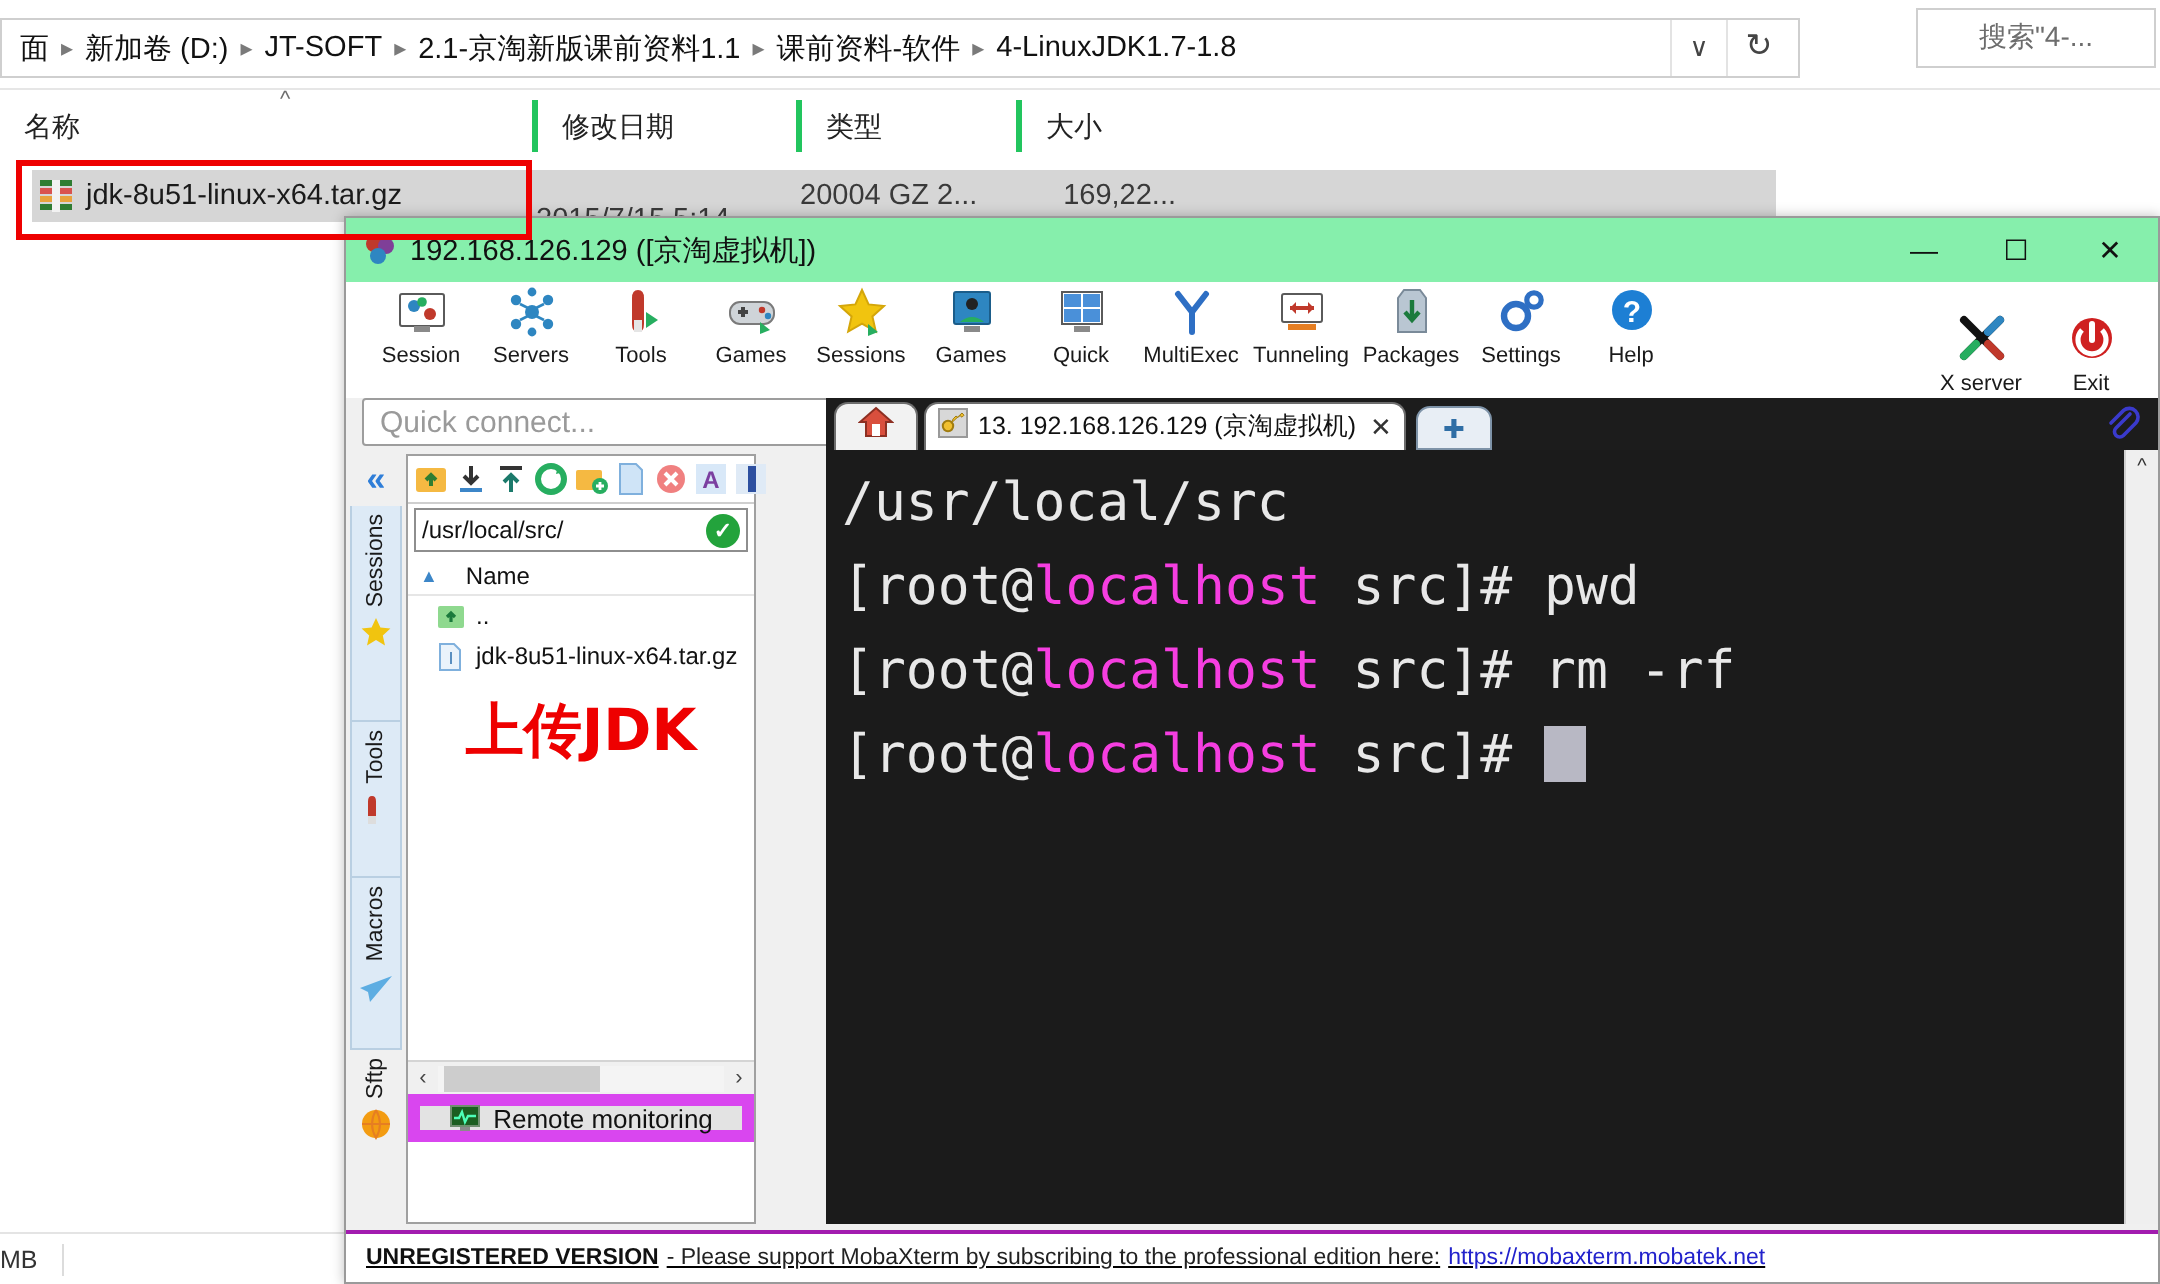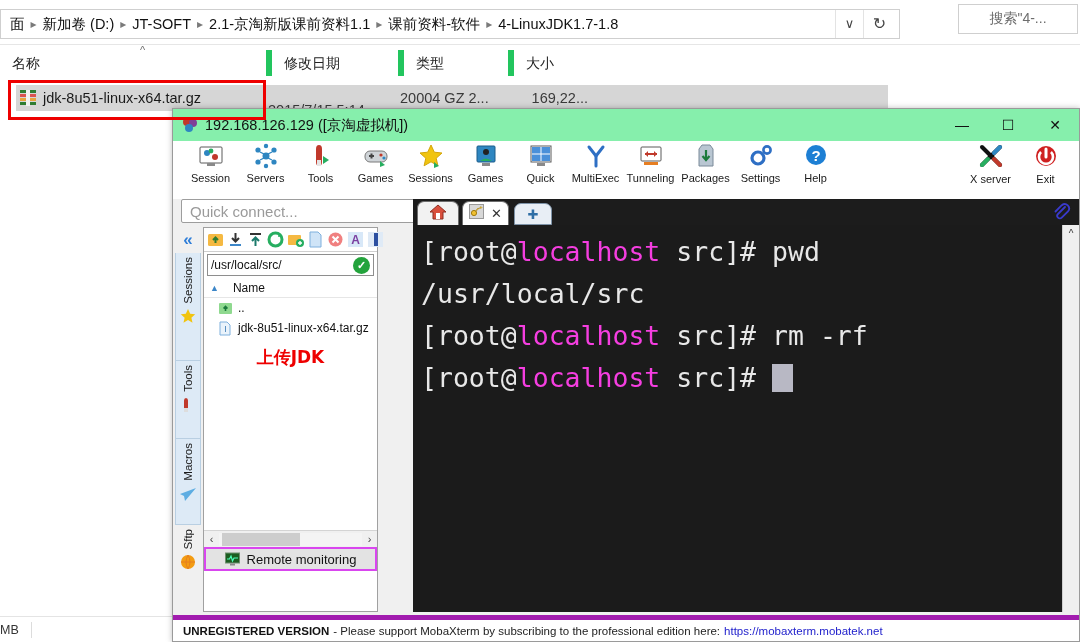--- a/index.html
+++ b/index.html
@@ -39,21 +39,21 @@
   }
 
   .exp-sep { position:absolute; left:0; top:44px; width:1080px; height:1px; background:#e6e6e6; }
 
   .exp-colhdr {
     position: absolute; left: 0; top: 46px; width: 1080px; height: 30px;
     background: #ffffff; display: flex; align-items: flex-end;
   }
   .col {
     font-size: 14px; color: #222; padding-bottom: 3px; padding-left: 12px;
-    border-left: 6px solid #22c55e; height: 26px; display:flex; align-items:flex-end;
+    border-left: 3px solid #22c55e; height: 26px; display:flex; align-items:flex-end;
   }
   .col:first-child { border-left: none; }
   .col-name { width: 266px; }
   .col-date { width: 132px; }
   .col-type { width: 110px; }
   .col-size { width: 96px; }
   .sort-caret {
     position:absolute; left:140px; top:44px; color:#6e6e6e; font-size:11px;
   }
 
@@ -106,21 +106,21 @@
              font-size:14px; color:#111; }
   .win-btn.close { width:48px; }
 
   .moba-toolbar {
     height:58px; background:#ffffff; display:flex; align-items:flex-start;
     padding-left:10px; position:relative;
   }
   .tb-item { width:55px; display:flex; flex-direction:column; align-items:center; padding-top:1px;}
   .tb-ico { width:28px; height:28px; position:relative; }
   .tb-lbl { font-size:11px; color:#1a1a1a; margin-top:2px; white-space:nowrap; }
-  .tb-right { position:absolute; right:6px; top:1px; display:flex;text-align:right; }
+  .tb-right { position:absolute; right:6px; top:14px; display:flex;text-align:right; }
 
   .moba-body { position:absolute; left:0; top:90px; right:0; bottom:27px; background:#f0f0f0; }
 
   
   .quick-connect {
     position:absolute; left:8px; top:0px; width:235px; height:24px;
     border:1px solid #9d9d9d; background:#fff; border-radius:2px;
     display:flex; align-items:center; padding-left:8px;
     color:#9a9a9a; font-size:15px;
   }
@@ -155,31 +155,31 @@
   .sftp-ok { position:absolute; right:3px; top:2px; width:17px; height:17px; border-radius:50%;
              background:#23a33c; color:#fff; font-size:11px; display:flex; align-items:center;
              justify-content:center; font-weight:bold;}
   .sftp-listhdr { height:20px; display:flex; align-items:center; padding-left:6px; border-bottom:1px solid #e6e6e6;}
   .sftp-sortcaret { color:#3c86c8; font-size:9px; margin-right:14px;}
   .sftp-colname { font-size:12px; color:#111;}
   .sftp-row { height:20px; display:flex; align-items:center; padding-left:14px; }
   .sftp-row .nm { font-size:12px; color:#111; margin-left:5px;}
   .fico { width:15px; height:15px; position:relative; flex:0 0 auto;}
   .annot-cn {
-    text-align:center; color:#ee0000; font-size:17px; font-weight:bold;
+    text-align:center; color:#ee0000; font-size:29px; font-weight:bold;
     margin-top:8px; font-family:"DejaVu Sans", sans-serif;
   }
   .sftp-hscroll { position:absolute; left:0; right:0; bottom:64px; height:17px;
                   background:#f0f0f0; border-top:1px solid #d4d4d4; display:flex; align-items:center;}
   .hs-arrow { width:15px; text-align:center; font-size:11px; color:#444; }
   .hs-track { flex:1; height:13px; background:#f4f4f4; position:relative;}
   .hs-thumb { position:absolute; left:3px; top:0; width:78px; height:13px; background:#cdcdcd;}
   .sftp-btn {
     position:absolute; left:0; right:0; bottom:40px; height:24px;
-    background:#e3e3e3; border:2px solid #d946ef;
+    background:#e3e3e3; border:6px solid #d946ef;
     display:flex; align-items:center; justify-content:center; gap:7px;
     font-size:13px; color:#111;
   }
   .sftp-check {
     position:absolute; left:0; right:0; bottom:8px; height:26px;
     display:flex; align-items:center; padding-left:14px; gap:9px; font-size:13.5px; color:#111;
   }
   .cbox { width:14px; height:14px; border:1px solid #555; background:#fff; flex:0 0 auto;}
 
   
@@ -218,21 +218,21 @@
             vertical-align:-5px; }
   .term-scroll {
     position:absolute; right:0; top:26px; bottom:0; width:17px; background:#efefef;
     border-left:1px solid #d0d0d0;
   }
   .ts-arrow { height:16px; display:flex; align-items:center; justify-content:center;
               font-size:10px; color:#333;}
 
   .moba-status {
     position:absolute; left:0; right:0; bottom:0; height:26px; background:#ffffff;
-    border-top:5px solid #a21caf; display:flex; align-items:center; padding-left:10px; gap:4px;
+    border-top:2px solid #a21caf; display:flex; align-items:center; padding-left:10px; gap:4px;text-decoration:underline;
   }
   .st-bold { font-size:11.5px; font-weight:bold; color:#111; }
   .st-norm { font-size:11.5px; color:#222; }
   .st-link { font-size:11.5px; color:#2222cc; }
 </style>
 </head>
 <body>
 
 <div id="root">
 
@@ -652,33 +652,34 @@
             </span>
           </div>
           <div class="tab-active">
             <span>
               <svg width="15" height="15" viewBox="0 0 15 15">
                   <rect x="0.5" y="0.5" width="14" height="14" fill="#d8d8d8" stroke="#999"></rect>
                   <circle cx="5" cy="9" r="2.6" fill="#f0c030" stroke="#a07c10"></circle>
                   <path d="M6.6 7.6 L12 2.5 L13 3.6 L12 4.6 L11 3.8 L10 4.8 L9 4 L7.6 5.4z" fill="#f0c030" stroke="#a07c10" stroke-width=".5"></path>
                 </svg>
             </span>
+            <span class="tab-lbl">13. 192.168.126.129 (京淘虚拟机)</span>
             <span class="tab-x">✕</span>
           </div>
           <div class="tab-plus">✚</div>
           <span class="clip-ico">
             <svg width="20" height="20" viewBox="0 0 20 20">
               <path d="M14 5 L7 12 a2.6 2.6 0 0 0 3.7 3.7 L17 9.4 a4.4 4.4 0 0 0 -6.2 -6.2 L4.5 9.5" stroke="#3a3acc" stroke-width="1.8" fill="none" stroke-linecap="round"></path>
             </svg>
           </span>
         </div>
 
         <div class="terminal">
+          <div class="tline">/usr/local/src</div>
           <div class="tline"><span>[root@</span><span class="t-magenta">localhost</span><span> src]# </span><span>pwd</span></div>
-          <div class="tline">/usr/local/src</div>
           <div class="tline"><span>[root@</span><span class="t-magenta">localhost</span><span> src]# </span><span>rm -rf</span></div>
           <div class="tline"><span>[root@</span><span class="t-magenta">localhost</span><span> src]# </span><span class="cursor"></span></div>
         </div>
 
         <div class="term-scroll">
           <div class="ts-arrow">^</div>
         </div>
       </div>
     </div>
 

